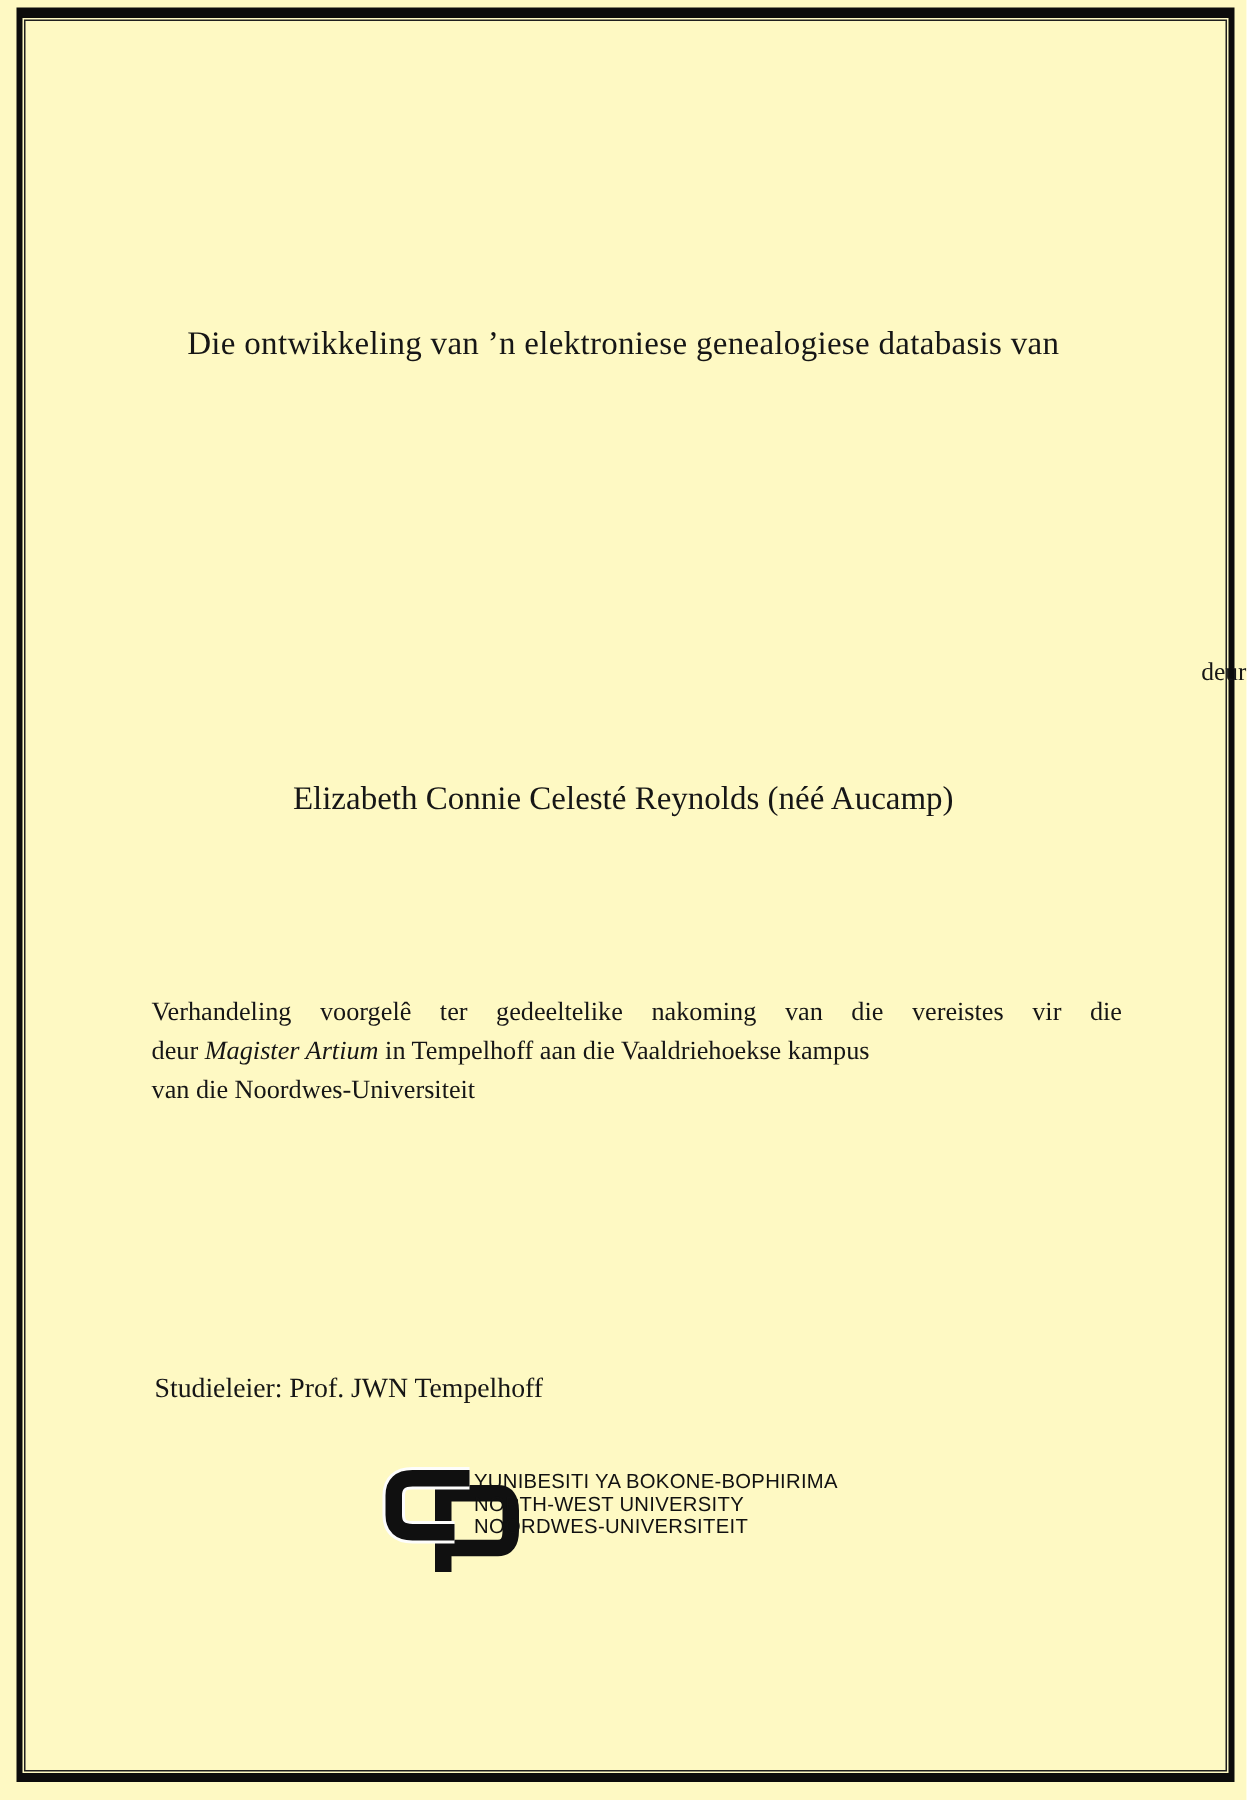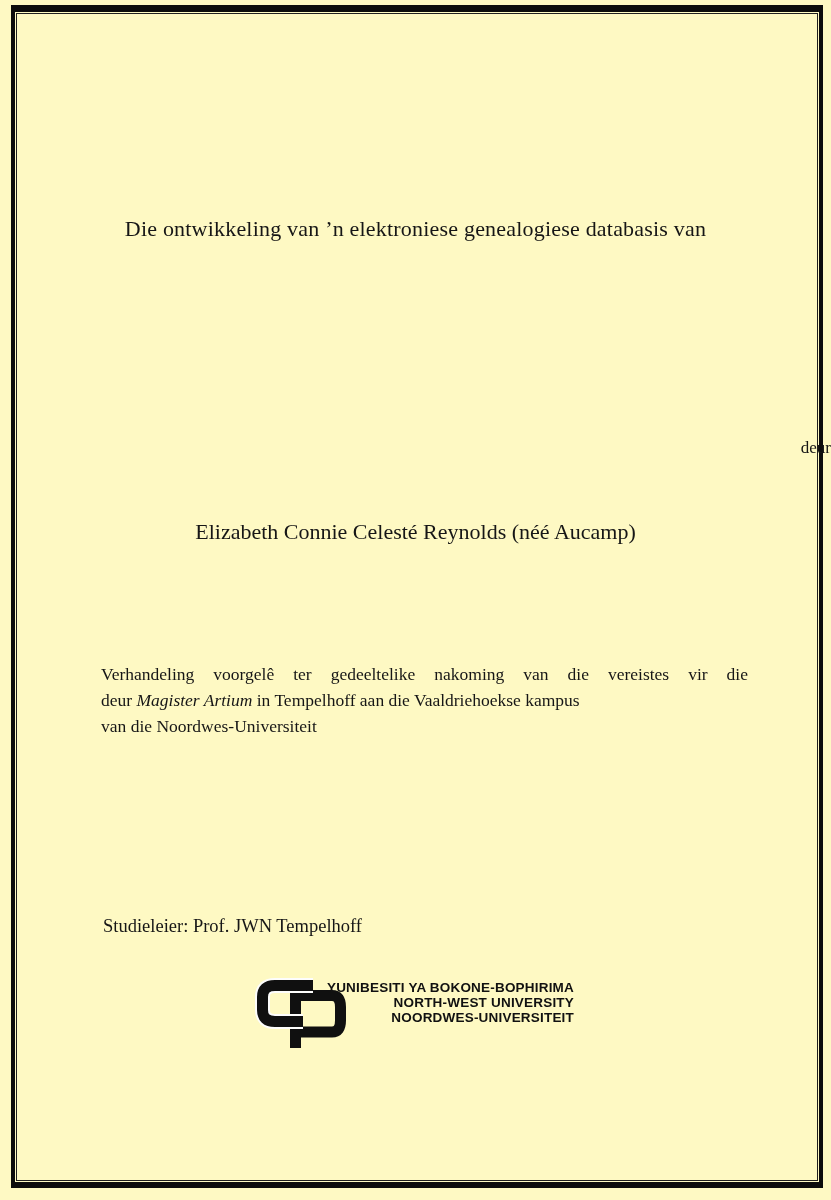--- a/index.html
+++ b/index.html
@@ -44,23 +44,23 @@
   .statement em { font-style:italic;text-align:right; }
   .credits {
     position:absolute; left:103px; top:885px;
     font-size:18.5px; line-height:27px;margin-top:28px;
   }
   .seven { font-weight:bold; font-family:"DejaVu Sans",sans-serif; font-size:16px; }
   .logo { position:absolute; left:257px; top:978px; width:340px; height:78px; }
   .logo svg { position:absolute; left:0; top:0; overflow:visible; }
   .logo-text {
     position:absolute; left:59px; top:2px; width:258px;
-    text-align:right;
+    text-align:left;
     font-family:"Liberation Sans","DejaVu Sans",sans-serif;
-    font-weight:bold; font-size:13.5px; line-height:15.2px;
+    font-weight:normal; font-size:13.5px; line-height:15.2px;
     letter-spacing:0.2px; color:#111111; white-space:nowrap;
   }
 </style>
 </head>
 <body>
 
 <div class="page">
 
   <div class="frame-outer">
     <div class="frame-inner"></div>

